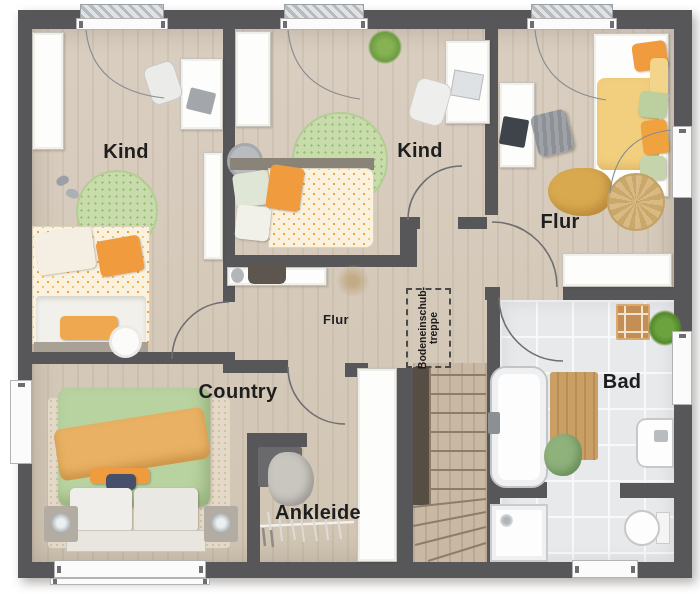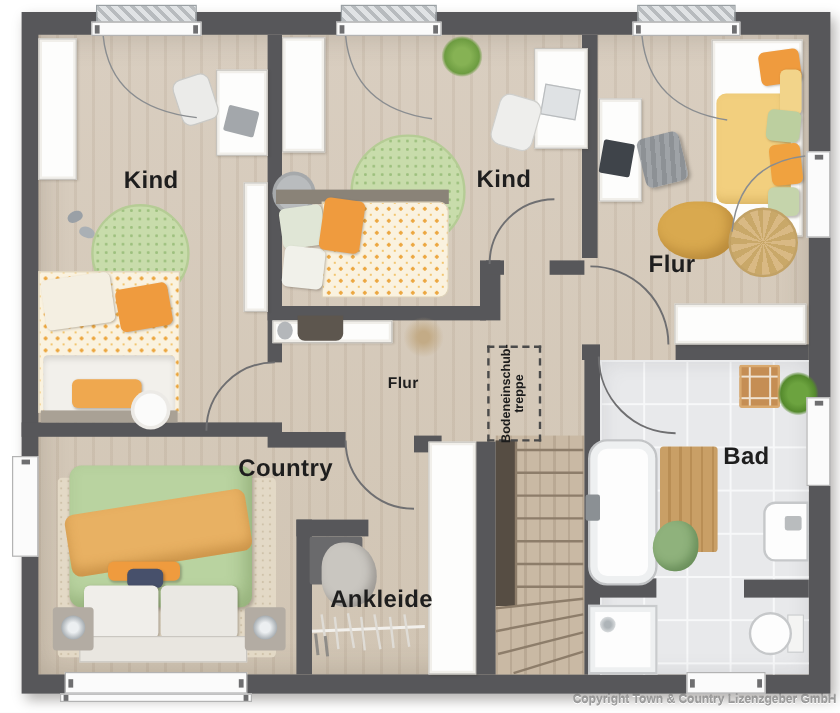--- a/index.html
+++ b/index.html
@@ -220,17 +220,16 @@
       <div>Bodeneinschub-</div>
       <div>treppe</div>
     </div>
   </div>
 
   <div class="label" style="left:126px;top:151px">Kind</div>
   <div class="label" style="left:420px;top:150px">Kind</div>
   <div class="label" style="left:560px;top:221px">Flur</div>
   <div class="label" style="left:336px;top:319px;font-size:13px">Flur</div>
   <div class="label" style="left:238px;top:391px">Country</div>
-  <div class="label" style="left:318px;top:500px">Ankleide</div>
+  <div class="label" style="left:318px;top:512px">Ankleide</div>
   <div class="label" style="left:622px;top:381px">Bad</div>
 
-  <div class="copyright">Copyright Town &amp; Country Lizenzgeber GmbH</div>
 </div>
 
 </body></html>

